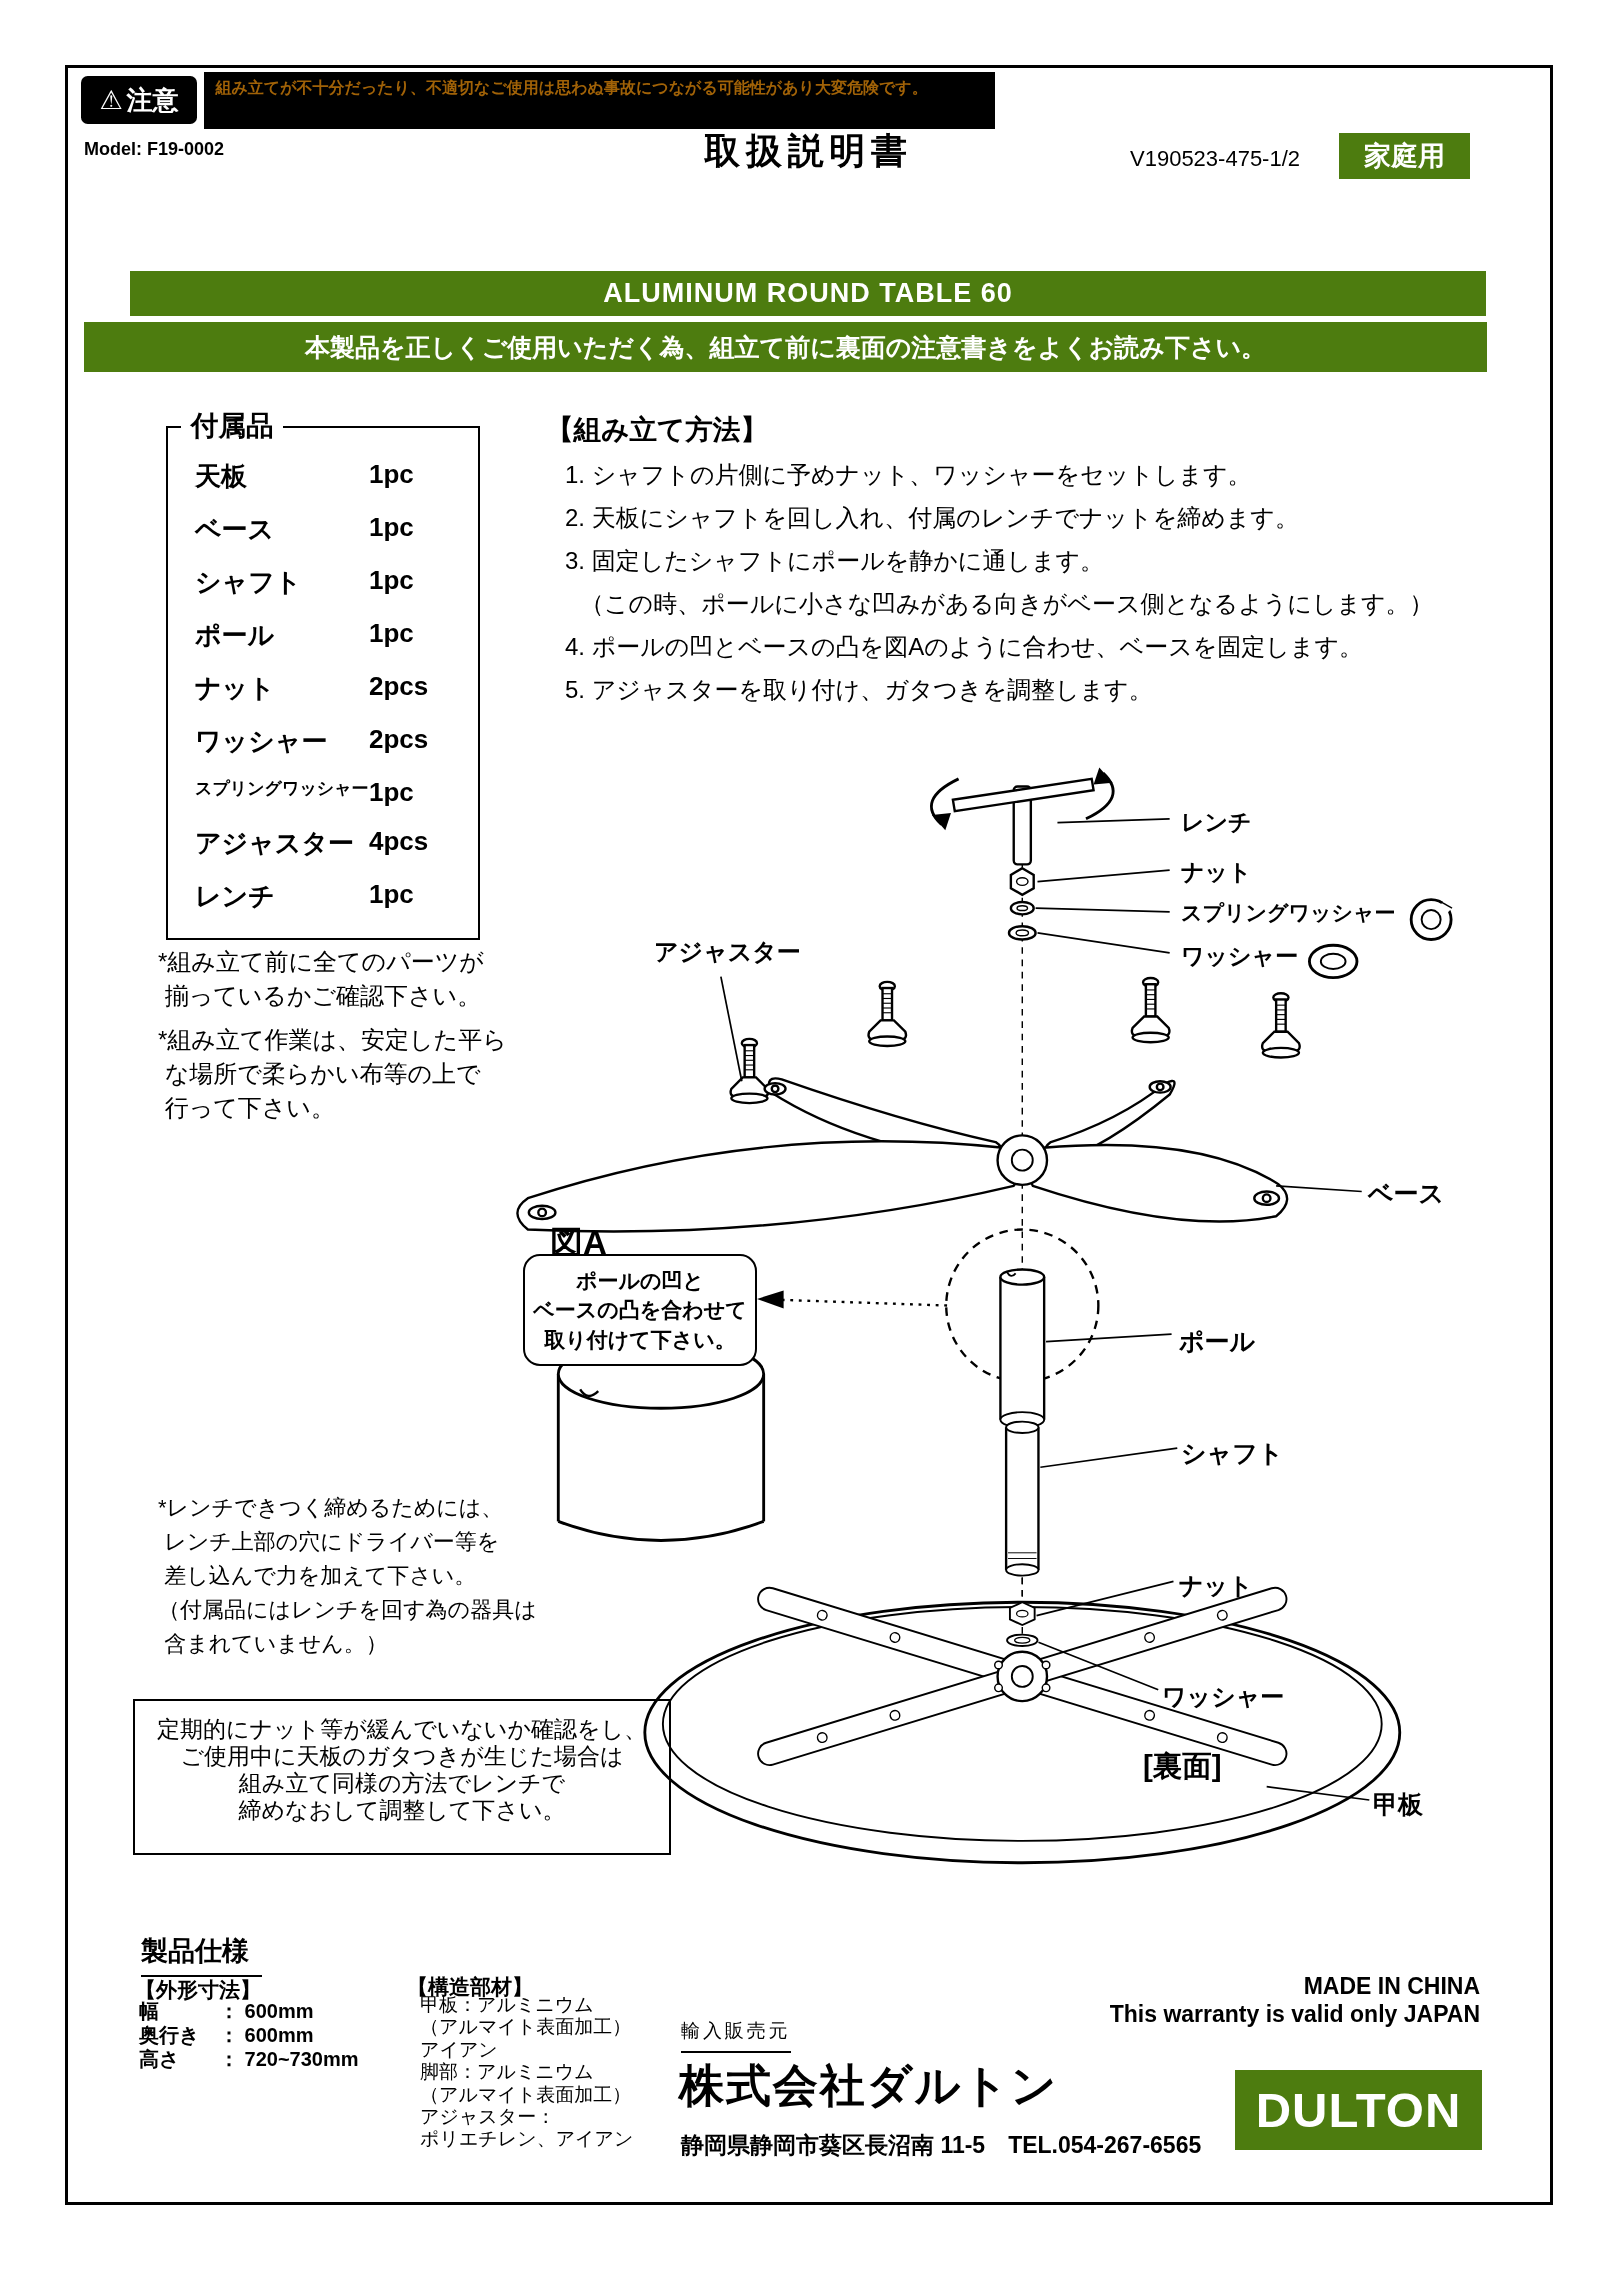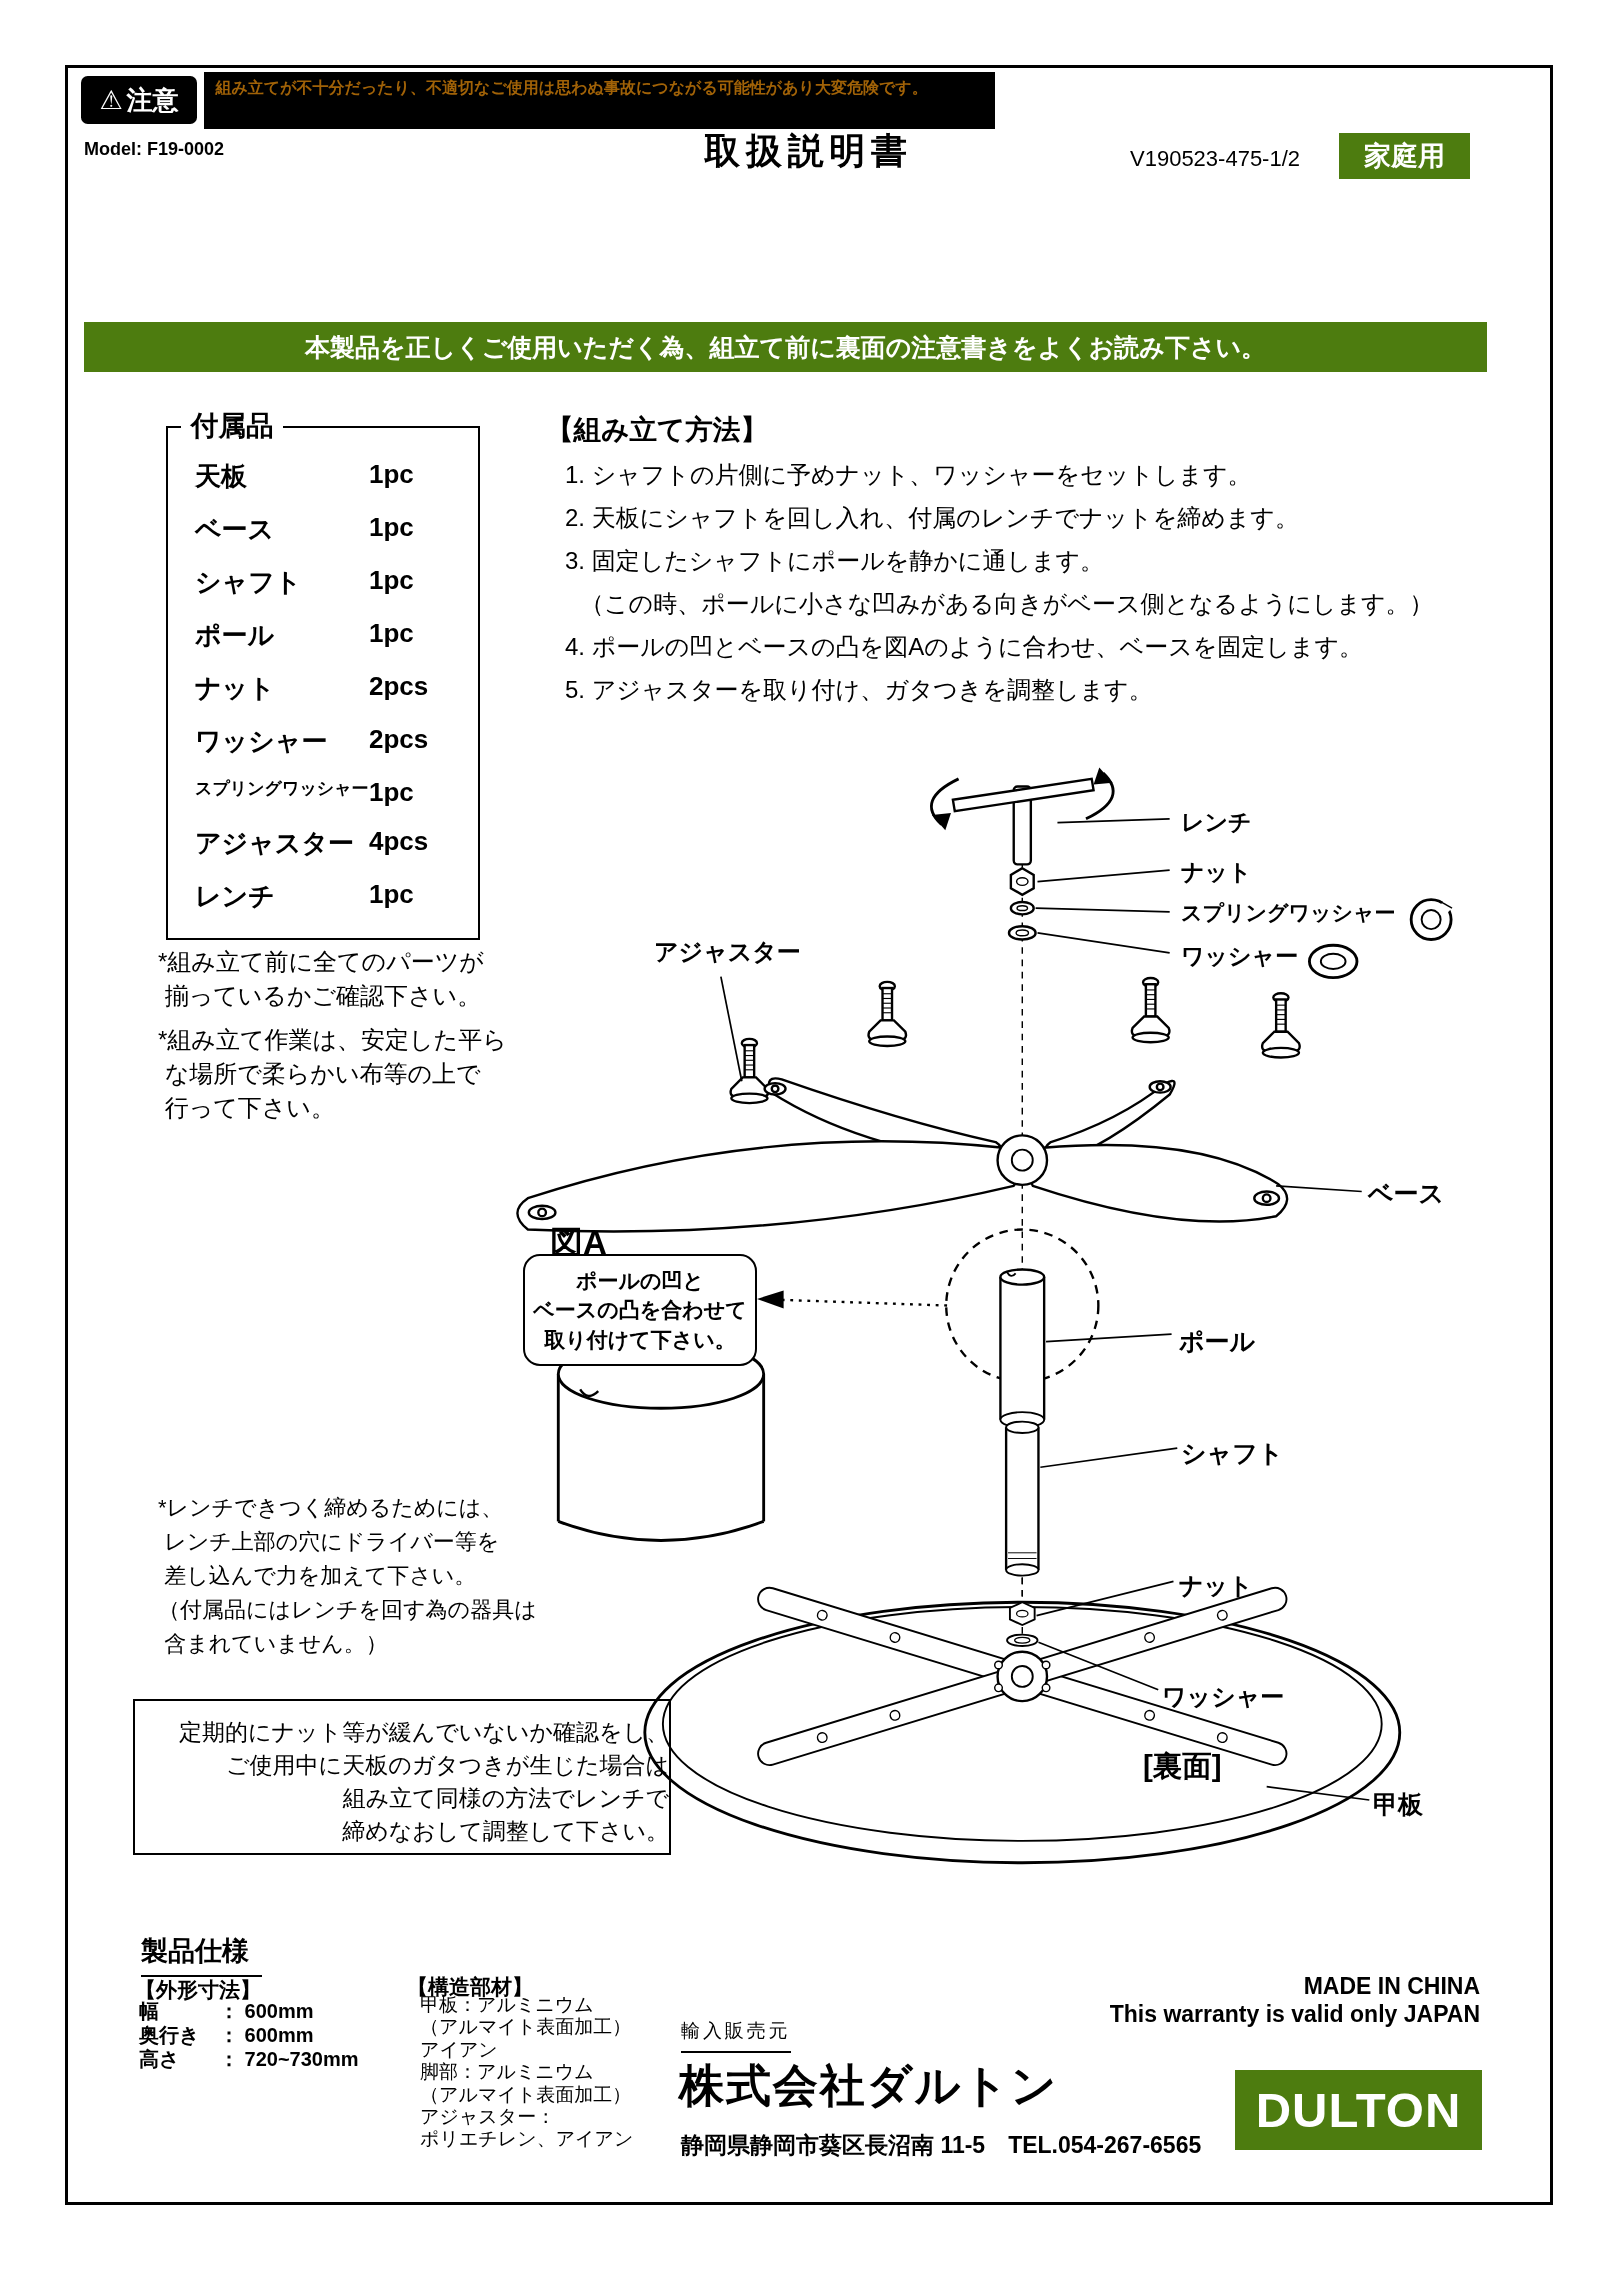--- a/index.html
+++ b/index.html
@@ -34,21 +34,21 @@
   .asm-title{position:absolute;left:546px;top:411px;font-weight:bold;font-size:27.6px}
   .steps{position:absolute;left:565px;top:453px;font-size:24px;line-height:43px}
   .step{white-space:nowrap}
   .indent{padding-left:15px}
   .lbl{position:absolute;font-weight:bold;white-space:nowrap;font-size:23px}
   .figa-title{position:absolute;left:550px;top:1221px;font-weight:bold;font-size:33px}
   .bubble{position:absolute;left:523px;top:1254px;width:234px;height:112px;border:2.9px solid #000;
           border-radius:17px;display:flex;align-items:center;justify-content:center;text-align:center;
           font-weight:bold;font-size:21px;line-height:29.5px;background:#fff}
   .periodic{position:absolute;left:133px;top:1699px;width:538px;height:156px;border:2.9px solid #000;
-            text-align:right;font-size:23px;line-height:33px;padding-top:15px}
+            text-align:center;font-size:23px;line-height:27px;padding-top:15px}
   .spec-title{position:absolute;left:141px;top:1933px;font-weight:bold;font-size:27px;
               border-bottom:2.4px solid #000;padding:0 13.3px 5.7px 0}
   .spec-h{position:absolute;font-weight:bold;font-size:21px}
   .dim-rows{position:absolute;left:139px;top:1999px;font-weight:bold;font-size:20px;line-height:24px}
   .dim-row{display:flex}
   .dim-label{width:80px}
   .materials{position:absolute;left:420px;top:1994px;font-size:19px;line-height:22.4px}
   .madein{position:absolute;left:1046px;width:434px;text-align:right;font-weight:bold;font-size:23px}
   .importer{position:absolute;left:681px;top:2018px;font-weight:normal;font-size:19px;letter-spacing:2.9px;
             border-bottom:2.9px solid #000;padding-bottom:7px}
@@ -69,20 +69,21 @@
   </div>
   <div class="warn-box">
     <div>組み立てが不十分だったり、不適切なご使用は思わぬ事故につながる可能性があり大変危険です。</div>
   </div>
 
   <div class="model">Model: F19-0002</div>
   <div class="doc-title">取扱説明書</div>
   <div class="version">V190523-475-1/2</div>
   <div class="home-badge blackbar">家庭用</div>
 
+  <div class="product-bar blackbar">ALUMINUM ROUND TABLE 60</div>
   <div class="notice-bar blackbar">本製品を正しくご使用いただく為、組立て前に裏面の注意書きをよくお読み下さい。</div>
 
   <div class="parts-box">
     <div class="parts-title">付属品</div>
     <div class="parts-rows">
       <div class="parts-row">
           <span class="pname">天板</span>
           <span class="pqty">1pc</span>
         </div>
       <div class="parts-row">

